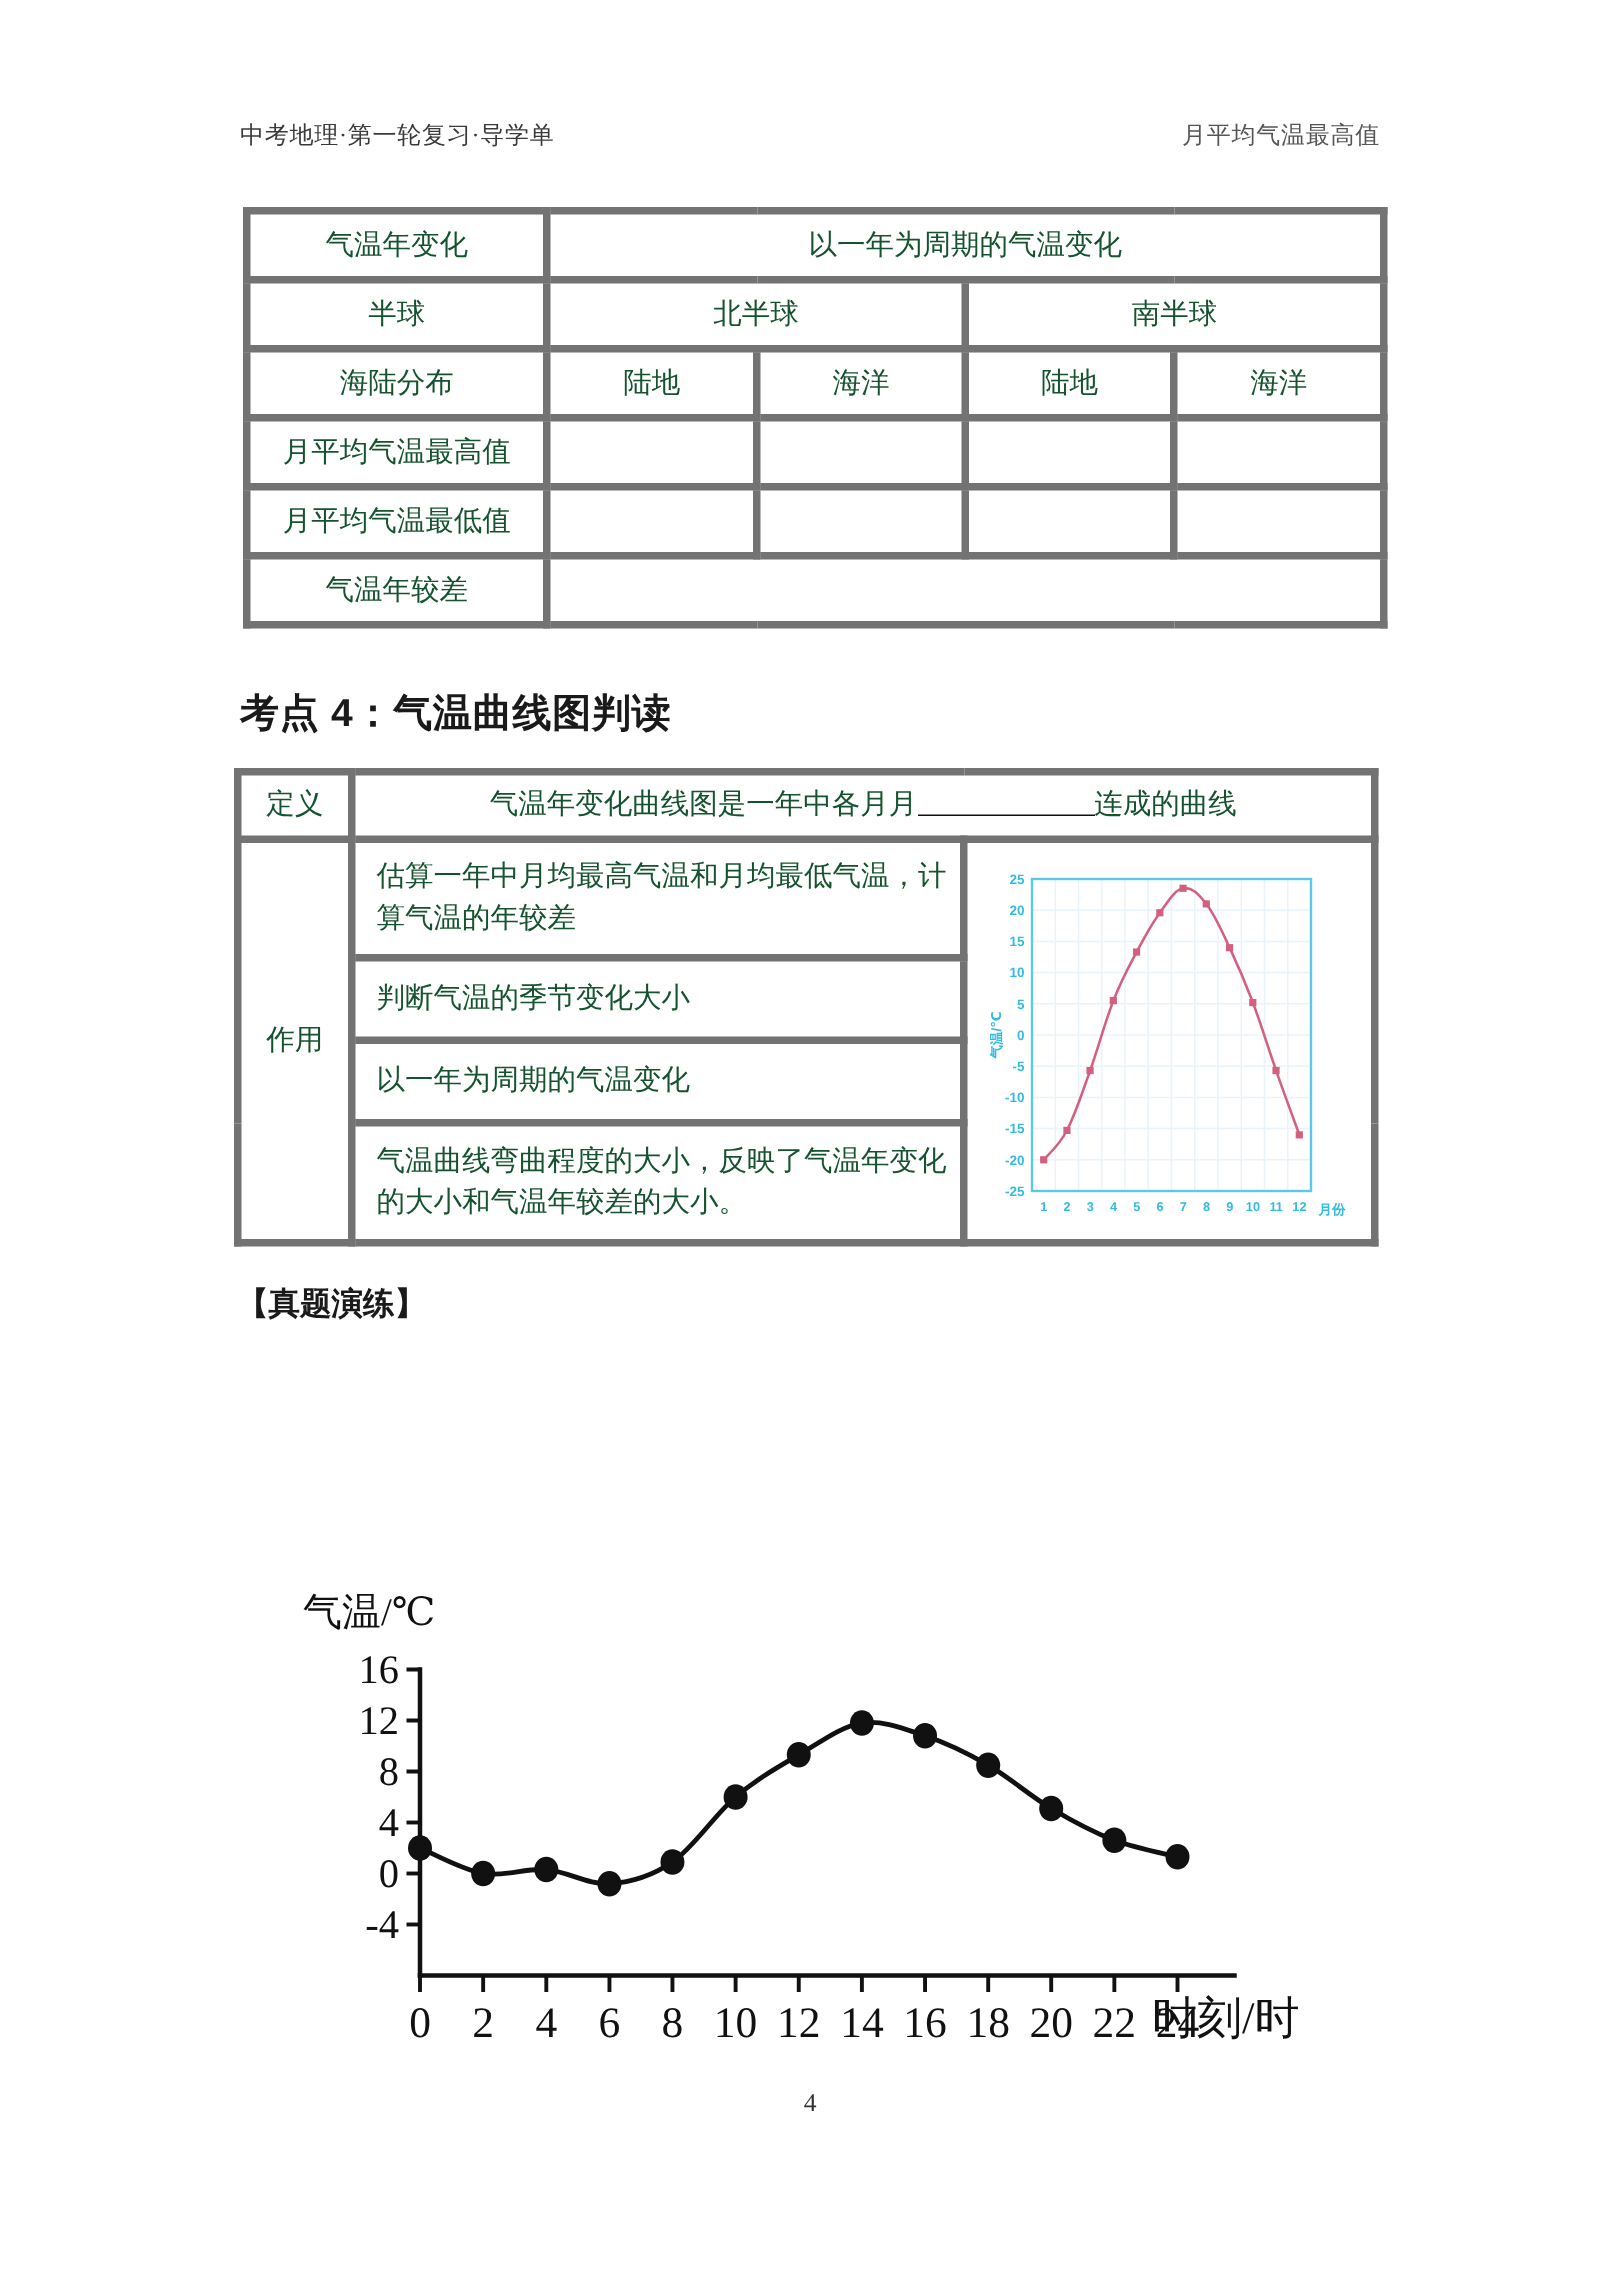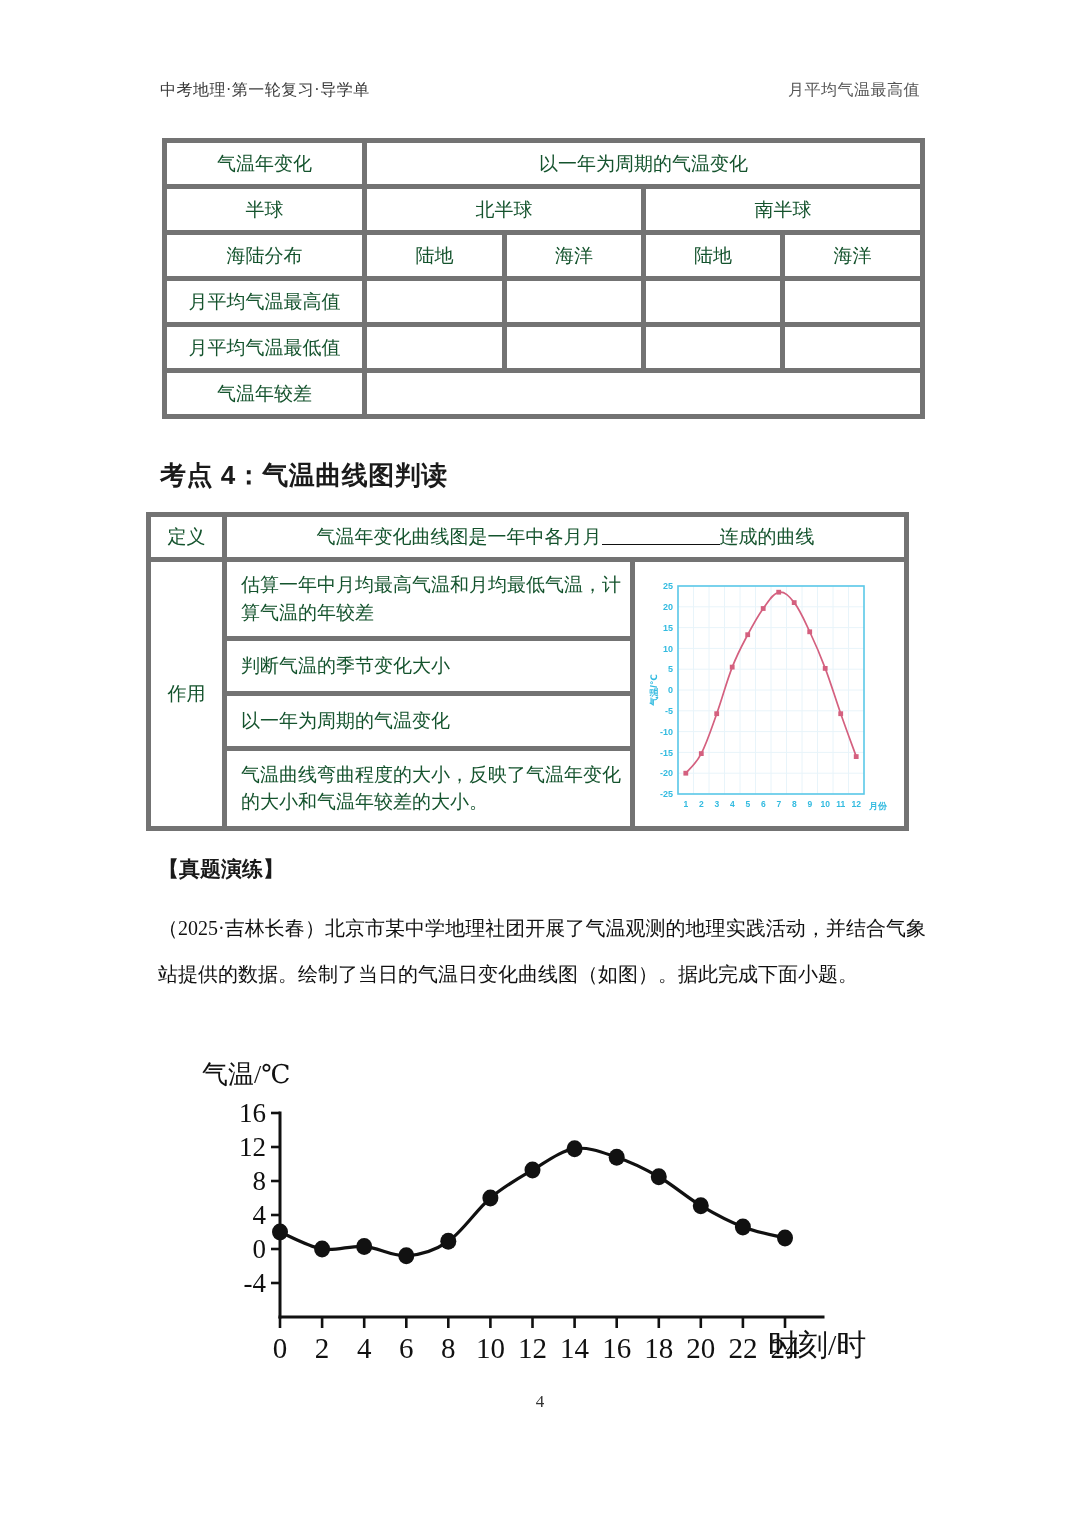--- a/index.html
+++ b/index.html
@@ -48,21 +48,21 @@
   
   .kaodian {
     position:absolute; left:160px; top:458px;
     font-size:26px; font-weight:bold;
     font-family:"Liberation Sans","DejaVu Sans",sans-serif;
     letter-spacing:.5px;
   }
 
   
   #table2 {
-    position:absolute; left:146px; top:512px; width:758px;
+    position:absolute; left:156px; top:512px; width:758px;
   }
   #table2 td { font-size:19px; }
   .blank-line { display:inline-block; border-bottom:1.6px solid #111; width:118px; height:1em; vertical-align:-2px; }
   .use-label { width:58px; }
   .use-text { line-height:1.5; }
   .chartcell { padding:3px 4px 3px 4px; }
 
   
   .minichart { position:relative; width:252px; height:252px; margin:0 auto; background:#fff; }
   .minichart svg { display:block; }
@@ -248,21 +248,20 @@
       <tr>
         <td class="lft use-text" style="height:50px">以一年为周期的气温变化</td>
       </tr>
       <tr>
         <td class="lft use-text" style="height:70px">气温曲线弯曲程度的大小，反映了气温年变化的大小和气温年较差的大小。</td>
       </tr>
     </tbody>
   </table>
 
   <div class="zhenti">【真题演练】</div>
-  <div class="qtext">（2025·吉林长春）北京市某中学地理社团开展了气温观测的地理实践活动，并结合气象站提供的数据。绘制了当日的气温日变化曲线图（如图）。据此完成下面小题。</div>
 
   <div id="mainchart">
     <svg width="720" height="330" viewBox="0 0 720 330">
       <line id="main-yaxis" stroke="#111" stroke-width="3" stroke-linecap="square" x1="100" y1="58" x2="100" y2="262"></line>
       <line id="main-xaxis" stroke="#111" stroke-width="3" stroke-linecap="square" x1="100" y1="262" x2="643" y2="262"></line>
       <g id="main-yticks">
           <line x1="91" y1="58.0" x2="100" y2="58.0" stroke="#111" stroke-width="2.6"></line>
           <text x="86" y="67.0" fill="#111" font-size="27" text-anchor="end" font-family="'Liberation Serif','DejaVu Serif',serif">16</text>
           <line x1="91" y1="92.0" x2="100" y2="92.0" stroke="#111" stroke-width="2.6"></line>
           <text x="86" y="101.0" fill="#111" font-size="27" text-anchor="end" font-family="'Liberation Serif','DejaVu Serif',serif">12</text>

